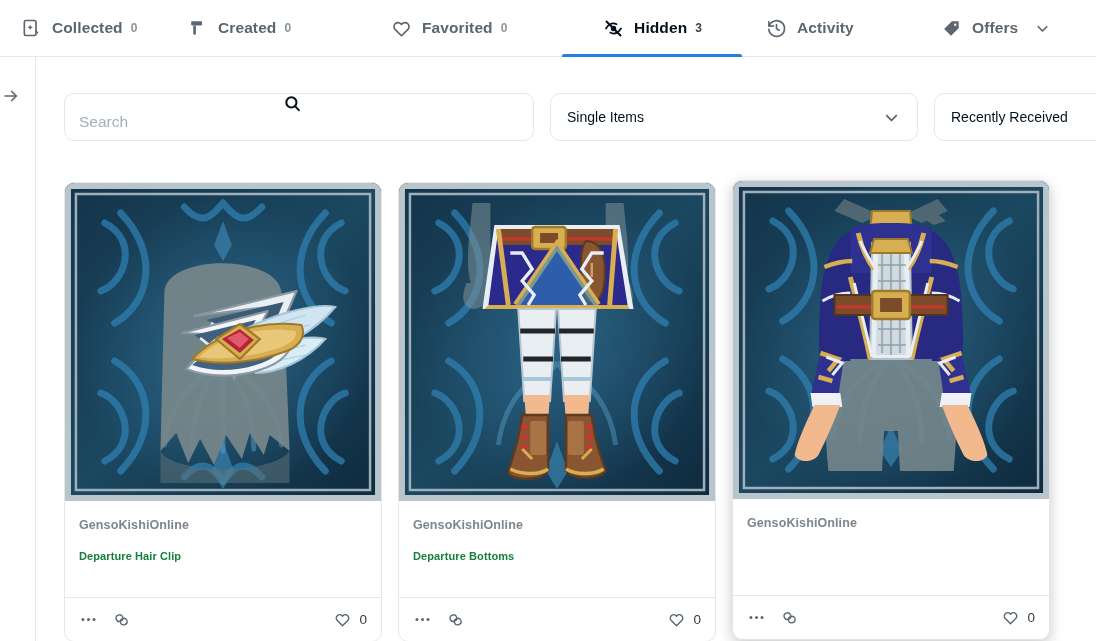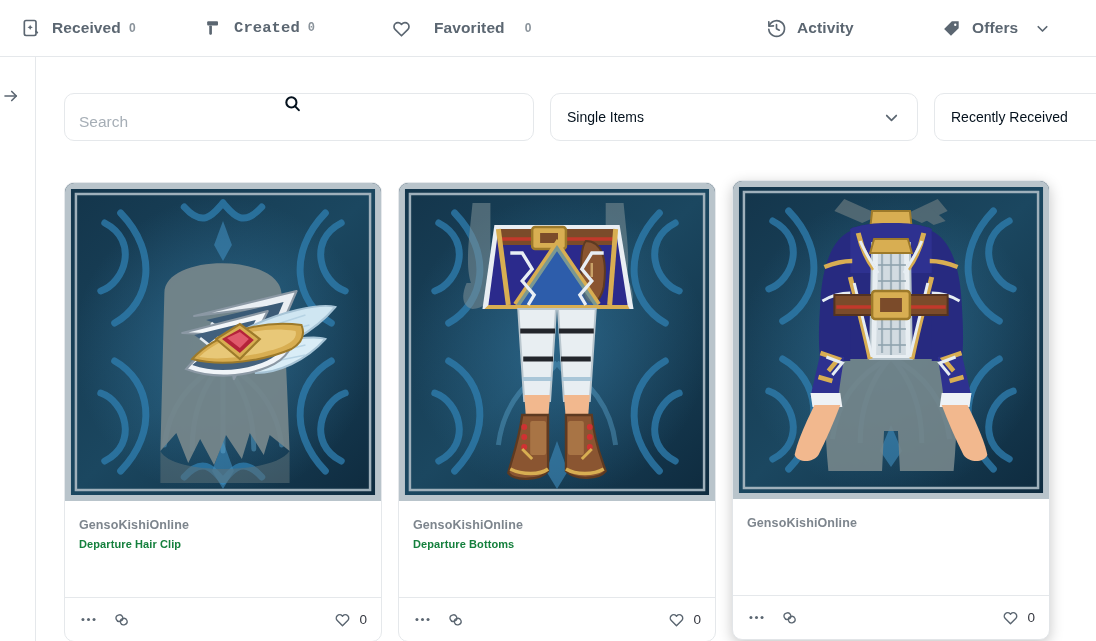--- a/index.html
+++ b/index.html
@@ -74,22 +74,22 @@
 
   .tab-chevron {
     display: inline-flex;
     align-items: center;
     margin-left: 16px;
     color: #5b6671;
   }
 
   
   #tab-collected { position:absolute; left: 18px;  width: 152px; justify-content:flex-start; padding-left: 2px;}
-  #tab-created   { position:absolute; left: 202px; width: 148px; font-family: Liberation Mono, monospace; }
-  #tab-favorited { position:absolute; left: 390px; width: 160px; gap: 12px; }
+  #tab-created   { position:absolute; left: 186px; width: 148px; }
+  #tab-favorited { position:absolute; left: 390px; width: 160px; }
   #tab-hidden    { position:absolute; left: 562px; width: 180px; justify-content:center; }
   #tab-activity  { position:absolute; left: 765px; width: 140px; }
   #tab-offers    { position:absolute; left: 940px; width: 140px; }
 
   
   .left-rail {
     position: absolute;
     left: 0; top: 57px;
     width: 36px;
     height: 584px;
@@ -201,21 +201,21 @@
   .card-info {
     padding: 16px 14px 0 14px;
     height: 98px;
   }
   .collection-name {
     font-size: 12.5px;
     font-weight: 700;
     color: #7d858d;
     letter-spacing: 0.1px;
     line-height: 16px;
-    margin-bottom: 2px;
+    margin-bottom: 14px;
   }
   .item-name {
     font-size: 11px;
     font-weight: 700;
     color: #15803d;
     letter-spacing: 0.1px;
     line-height: 18px;
   }
 
   .card-footer {
@@ -247,21 +247,21 @@
   <div class="tabbar">
 
     <div class="tab" id="tab-collected">
       <span class="tab-icon">
         <svg viewBox="0 0 24 24" width="20" height="20" fill="none" stroke="currentColor" stroke-width="2" stroke-linecap="round" stroke-linejoin="round">
           <rect x="4" y="3" width="14" height="18" rx="2"></rect>
           <path d="M11 8l1 2.2 2.2 1-2.2 1-1 2.2-1-2.2-2.2-1 2.2-1z" fill="currentColor" stroke="none"></path>
           <path d="M18 16l1.6 1.6"></path>
         </svg>
       </span>
-      <span class="tab-label">Received</span>
+      <span class="tab-label">Collected</span>
       <span class="tab-count">0</span>
       <span class="tab-underline"></span>
     </div>
 
     <div class="tab" id="tab-created">
       <span class="tab-icon">
         <svg viewBox="0 0 24 24" width="20" height="20" fill="currentColor">
           <rect x="5" y="4" width="13" height="5" rx="1.2"></rect>
           <rect x="7.5" y="9" width="3.2" height="11" rx="1"></rect>
         </svg>
@@ -275,20 +275,32 @@
       <span class="tab-icon">
         <svg viewBox="0 0 24 24" width="21" height="21" fill="none" stroke="currentColor" stroke-width="1.9" stroke-linejoin="round">
           <path d="M12 20.3l-7.1-7.1a4.6 4.6 0 1 1 6.5-6.5l.6.6.6-.6a4.6 4.6 0 1 1 6.5 6.5z"></path>
         </svg>
       </span>
       <span class="tab-label">Favorited</span>
       <span class="tab-count">0</span>
       <span class="tab-underline"></span>
     </div>
 
+    <div class="tab active" id="tab-hidden">
+      <span class="tab-icon">
+        <svg viewBox="0 0 24 24" width="21" height="21" fill="none" stroke="currentColor" stroke-width="2" stroke-linecap="round" stroke-linejoin="round">
+          <path d="M3.5 12S7 6.2 12 6.2c1.3 0 2.5.4 3.5 1M20.5 12S17 17.8 12 17.8c-1.4 0-2.6-.45-3.7-1.1"></path>
+          <circle cx="12" cy="12" r="3.1" fill="currentColor" stroke="none"></circle>
+          <path d="M4 4l16 16" stroke-width="2.3"></path>
+        </svg>
+      </span>
+      <span class="tab-label">Hidden</span>
+      <span class="tab-count">3</span>
+      <span class="tab-underline"></span>
+    </div>
 
     <div class="tab" id="tab-activity">
       <span class="tab-icon">
         <svg viewBox="0 0 24 24" width="21" height="21" fill="none" stroke="currentColor" stroke-width="1.9" stroke-linecap="round" stroke-linejoin="round">
           <path d="M3.6 9.2A9 9 0 1 1 3.2 13"></path>
           <polyline points="3.2,4.3 3.4,9.4 8.5,9.0"></polyline>
           <polyline points="12,7.6 12,12.2 15.2,13.9"></polyline>
         </svg>
       </span>
       <span class="tab-label">Activity</span>

